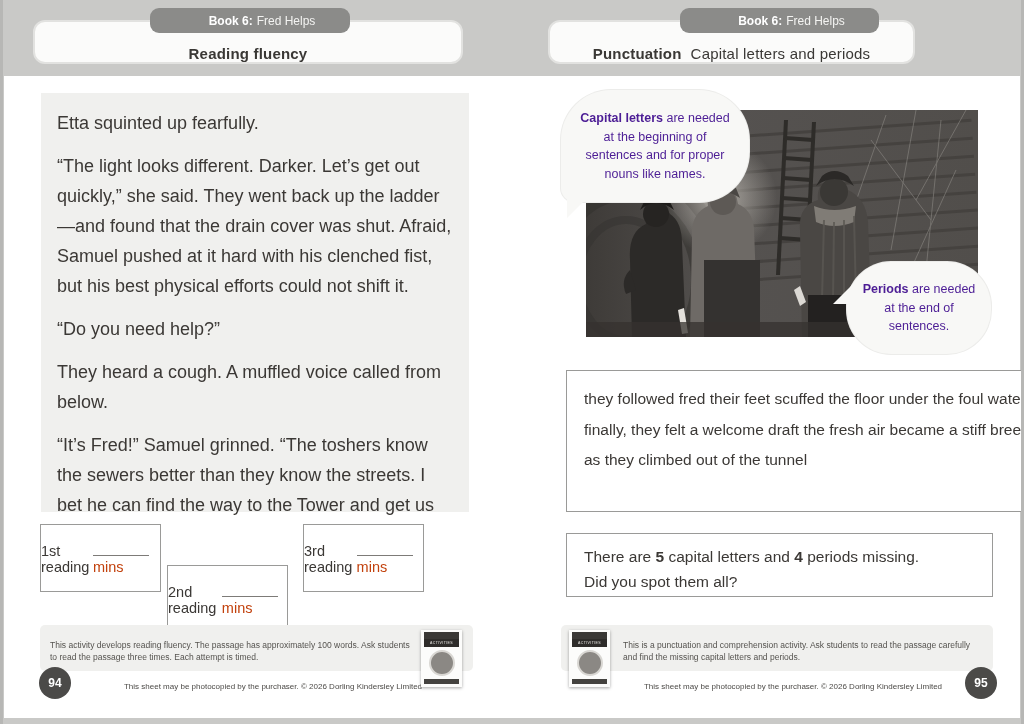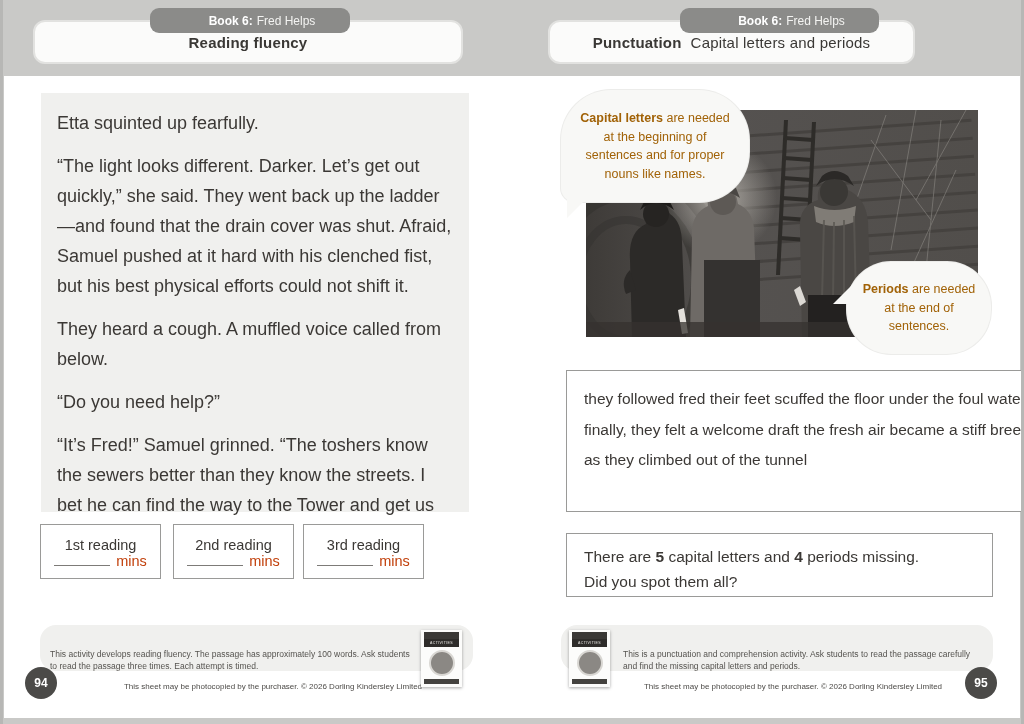--- a/index.html
+++ b/index.html
@@ -12,21 +12,21 @@
   }
   #sheet {
     position:absolute; left:1px; right:1px; top:76px; bottom:6px;
     background:#ffffff;
   }
 
   
   .title-box {
     position:absolute; height:44px; background:#fbfbfa;
     border:2px solid #e2e2e0; border-radius:12px;
-    display:flex; align-items:center; justify-content:center;
+    display:flex; align-items:flex-end; justify-content:center;
     z-index:1;
   }
   .title-text { font-size:15px; font-weight:bold; color:#3a3835; letter-spacing:.2px; }
   .title-text .regular { font-weight:normal; margin-left:9px; }
   .book-tab {
     position:absolute; height:25px; background:#8b8b89; border-radius:9px;
     color:#f4f4f2; font-size:12px; display:flex; align-items:center; justify-content:center;
     z-index:2;
     padding-left:24px;
   }
@@ -34,36 +34,36 @@
 
   
   .passage-panel {
     position:absolute; left:38px; top:93px; width:428px; height:419px;
     background:#f0f0ee; padding:15px 14px 10px 16px;
   }
   .passage-panel p {
     font-size:18px; line-height:30px; color:#3b3835; margin-bottom:13px;
   }
   .reading-box {
-    position:absolute; top:524px; width:121px; height:55px;
+    position:absolute; top:524px; width:121px; height:68px;
     background:#ffffff; border:1.5px solid #9a9a98;
-    display:flex; flex-direction:column; align-items:center; justify-content:space-between;
+    display:flex; flex-direction:row; align-items:center; justify-content:space-between;
     padding:12px 0 10px 0;
   }
   .reading-box .rb-label { font-size:14.5px; color:#3b3835; }
   .reading-box .rb-mins  { font-size:14.5px; color:#c2410c; }
   .blank-line {
     display:inline-block; width:56px; border-bottom:1.5px solid #7d7b78;
     height:12px; margin-right:6px; vertical-align:baseline;
   }
 
   
   .footer-note {
-    position:absolute; top:625px; height:46px; background:#f0f0ee; border-radius:16px;
-    font-size:8.5px; line-height:1.45; color:#55534f; padding:23px 10px;
+    position:absolute; top:625px; height:46px; background:#f0f0ee; border-radius:5px;
+    font-size:8.5px; line-height:1.45; color:#55534f; padding:14px 10px;
   }
   .copyright {
     position:absolute; top:682px; font-size:8px; color:#4c4a47; text-align:center;
   }
   .page-circle {
     position:absolute; top:667px; width:32px; height:32px; border-radius:50%;
     background:#4b4a48; color:#ffffff; font-size:12px; font-weight:bold;
     display:flex; align-items:center; justify-content:center;
   }
   .book-thumb {
@@ -79,21 +79,21 @@
   .bt-foot  { width:100%; height:5px; background:#44423f; margin-top:3px; }
 
   
   .illustration-wrap {
     position:absolute; left:583px; top:110px; width:392px; height:227px;
   }
   .speech-bubble {
     position:absolute; background:#f8f8f6; z-index:4;
     box-shadow:0 0 0 1px #ececea;
     display:flex; align-items:center; justify-content:center; text-align:center;
-    color:#a16207;
+    color:#4c1d95;
   }
   .speech-bubble p { font-size:12.5px; line-height:18.5px; }
   #bubble-capital {
     left:558px; top:90px; width:188px; height:112px;
     border-radius:50px 50px 50px 14px; padding:8px 14px;
   }
   #bubble-capital::after {
     content:""; position:absolute; left:6px; bottom:-16px;
     border:12px solid transparent; border-top-color:#f8f8f6; border-left-color:#f8f8f6;
   }
@@ -126,47 +126,47 @@
     <div class="title-text">Reading fluency</div>
   </div>
   <div class="book-tab" style="left:147px; top:8px; width:200px;">
     <b>Book 6:</b>
     <span>Fred Helps</span>
   </div>
 
   <div class="passage-panel">
     <p>Etta squinted up fearfully.</p>
     <p>“The light looks different. Darker. Let’s get out quickly,” she said. They went back up the ladder—and found that the drain cover was shut. Afraid, Samuel pushed at it hard with his clenched fist, but his best physical efforts could not shift it.</p>
+    <p>“Do you need help?”</p>
     <p>They heard a cough. A muffled voice called from below.</p>
-    <p>“Do you need help?”</p>
     <p>“It’s Fred!” Samuel grinned. “The toshers know the sewers better than they know the streets. I bet he can find the way to the Tower and get us out there!”</p>
   </div>
 
   <div class="reading-box" style="left:37px;">
     <div class="rb-label">1st reading</div>
     <div class="rb-mins"><span class="blank-line"></span><span>mins</span></div>
   </div>
-  <div class="reading-box" style="left:170px;">
+  <div class="reading-box" style="left:164px;margin-top:41px;">
     <div class="rb-label">2nd reading</div>
     <div class="rb-mins"><span class="blank-line"></span><span>mins</span></div>
   </div>
   <div class="reading-box" style="left:300px;">
     <div class="rb-label">3rd reading</div>
     <div class="rb-mins"><span class="blank-line"></span><span>mins</span></div>
   </div>
 
   <div class="footer-note" style="left:37px; width:433px; padding-right:56px;">This activity develops reading fluency. The passage has approximately 100 words. Ask students to read the passage three times. Each attempt is timed.</div>
   <div class="book-thumb" style="left:418px; top:630px;">
     <div class="bt-band"></div>
     <div class="bt-title">ACTIVITIES</div>
     <div class="bt-circle"></div>
     <div class="bt-foot"></div>
   </div>
   <div class="copyright" style="left:100px; width:340px;">This sheet may be photocopied by the purchaser. © 2026 Dorling Kindersley Limited</div>
-  <div class="page-circle" style="left:22px;">94</div>
+  <div class="page-circle" style="left:36px;">94</div>
 
   <div class="title-box" style="left:545px; top:20px; width:367px;">
     <div class="title-text">
       <span>Punctuation</span><span class="regular">Capital letters and periods</span>
     </div>
   </div>
   <div class="book-tab" style="left:677px; top:8px; width:199px;">
     <b>Book 6:</b>
     <span>Fred Helps</span>
   </div>

